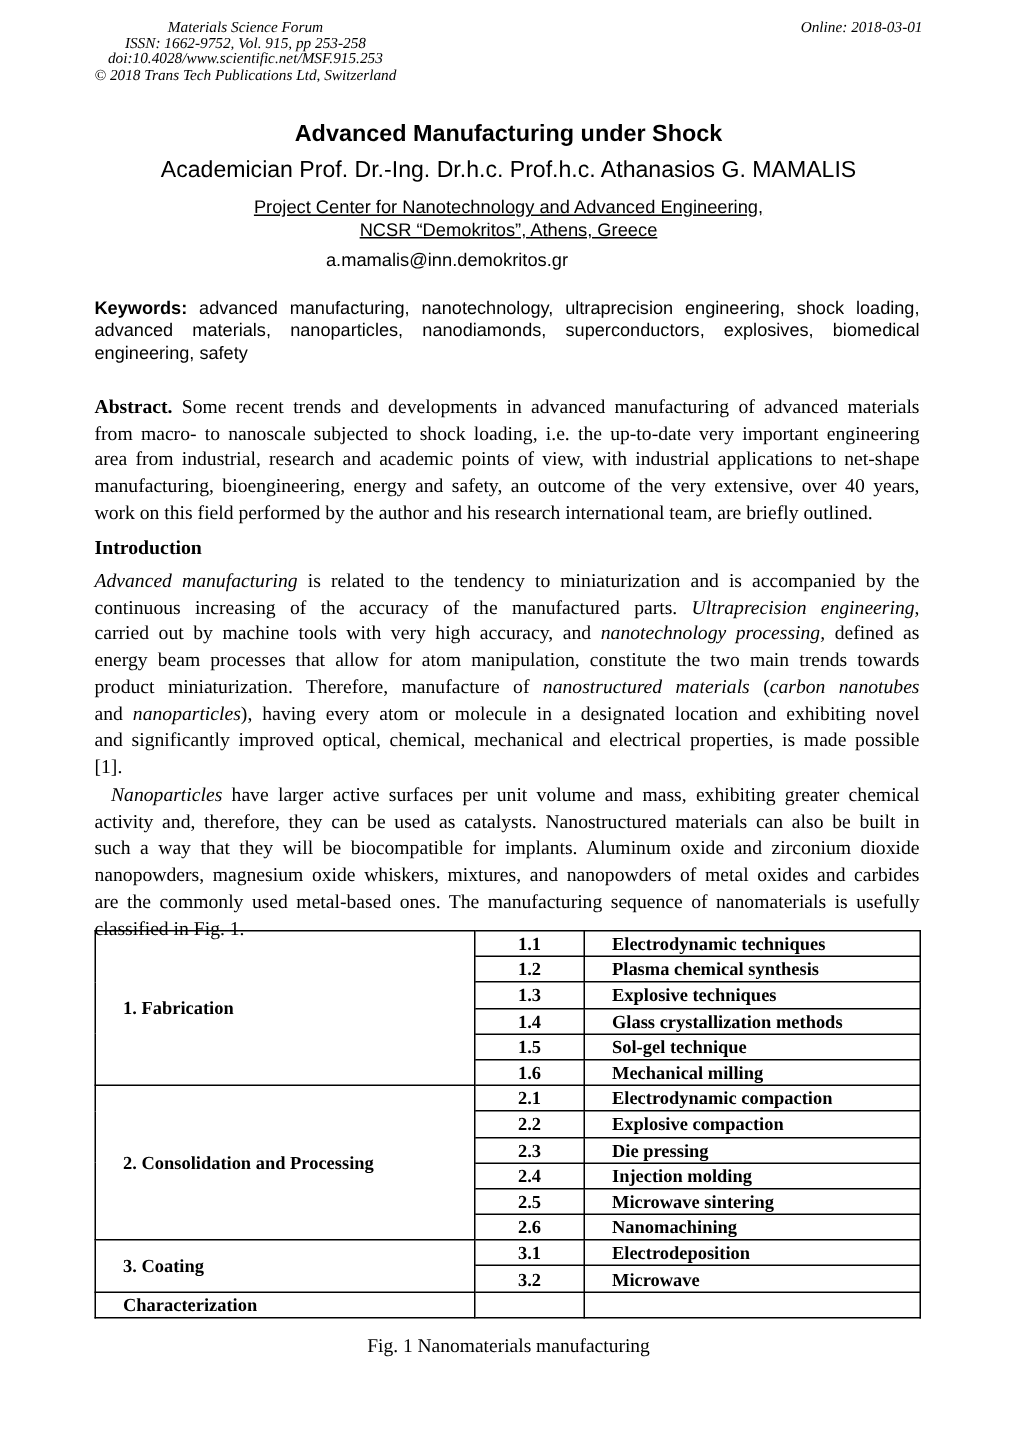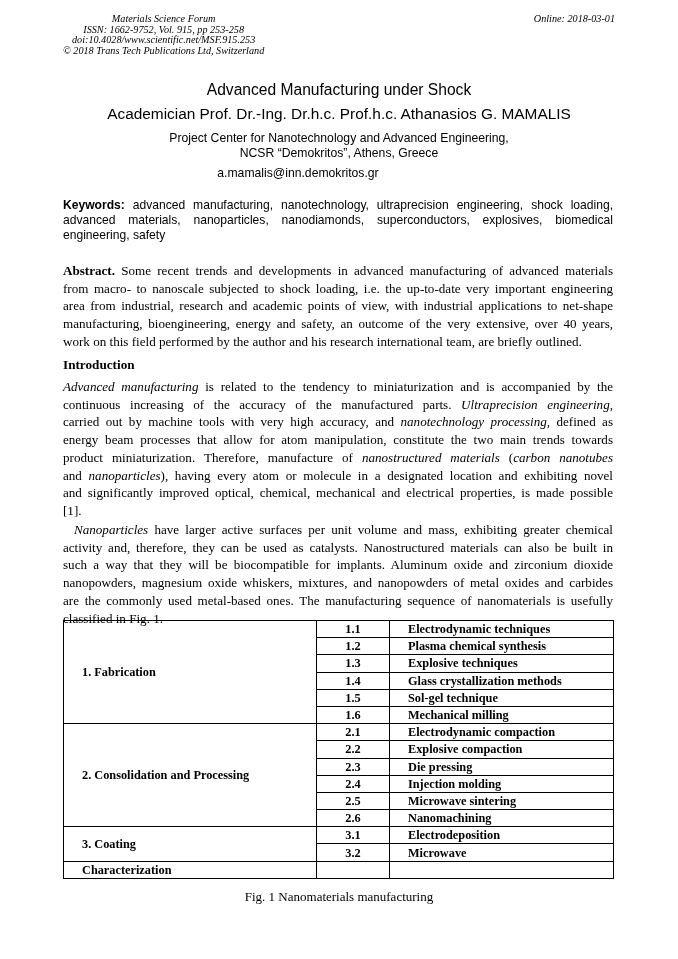--- a/index.html
+++ b/index.html
@@ -4,23 +4,23 @@
   <style>
     html, body { margin: 0; padding: 0; background: #ffffff; }
     body { width: 678px; height: 959px; position: relative; overflow: hidden; color: #000; }
     .serif { font-family: "Liberation Serif", "DejaVu Serif", serif; }
     .sans { font-family: "Liberation Sans", "DejaVu Sans", sans-serif; }
 
     .header-meta { position: absolute; top: 14px; left: 63px; font-size: 10.2px; line-height: 10.6px; font-style: italic; }
     .header-meta div { white-space: nowrap; text-align: center; }
     .header-online { position: absolute; top: 14px; right: 63px; font-size: 10.2px; line-height: 10.6px; font-style: italic; }
 
-    .title { position: absolute; top: 81px; left: 0; width: 678px; text-align: center; font-size: 15.6px; font-weight: normal; }
+    .title { position: absolute; top: 81px; left: 0; width: 678px; text-align: center; font-size: 15.6px; font-weight: bold; }
     .author { position: absolute; top: 105px; left: 0; width: 678px; text-align: center; font-size: 15.4px; }
-    .affil { position: absolute; top: 131px; left: 0; width: 678px; text-align: center; font-size: 12.2px; line-height: 15px; }
+    .affil { position: absolute; top: 131px; left: 0; width: 678px; text-align: center; font-size: 12.2px; line-height: 15px; text-decoration: underline; }
     .email { position: absolute; top: 166px; left: 0; width: 596px; text-align: center; font-size: 12.2px; }
 
     .block { position: absolute; left: 63px; width: 550px; text-align: justify; }
     .keywords { top: 198px; font-size: 12.1px; line-height: 15.2px; }
     .abstract { top: 262px; font-size: 13.1px; line-height: 17.7px; }
     .intro-head { position: absolute; top: 357px; left: 63px; font-size: 13.2px; font-weight: bold; }
     .intro-p1 { top: 378px; font-size: 13.1px; line-height: 17.7px; }
     .intro-p2 { top: 521px; font-size: 13.1px; line-height: 17.7px; text-indent: 11px; }
     .p-line { display: block; text-align-last: justify; white-space: nowrap; }
     .p-line.last { text-align-last: left; }

